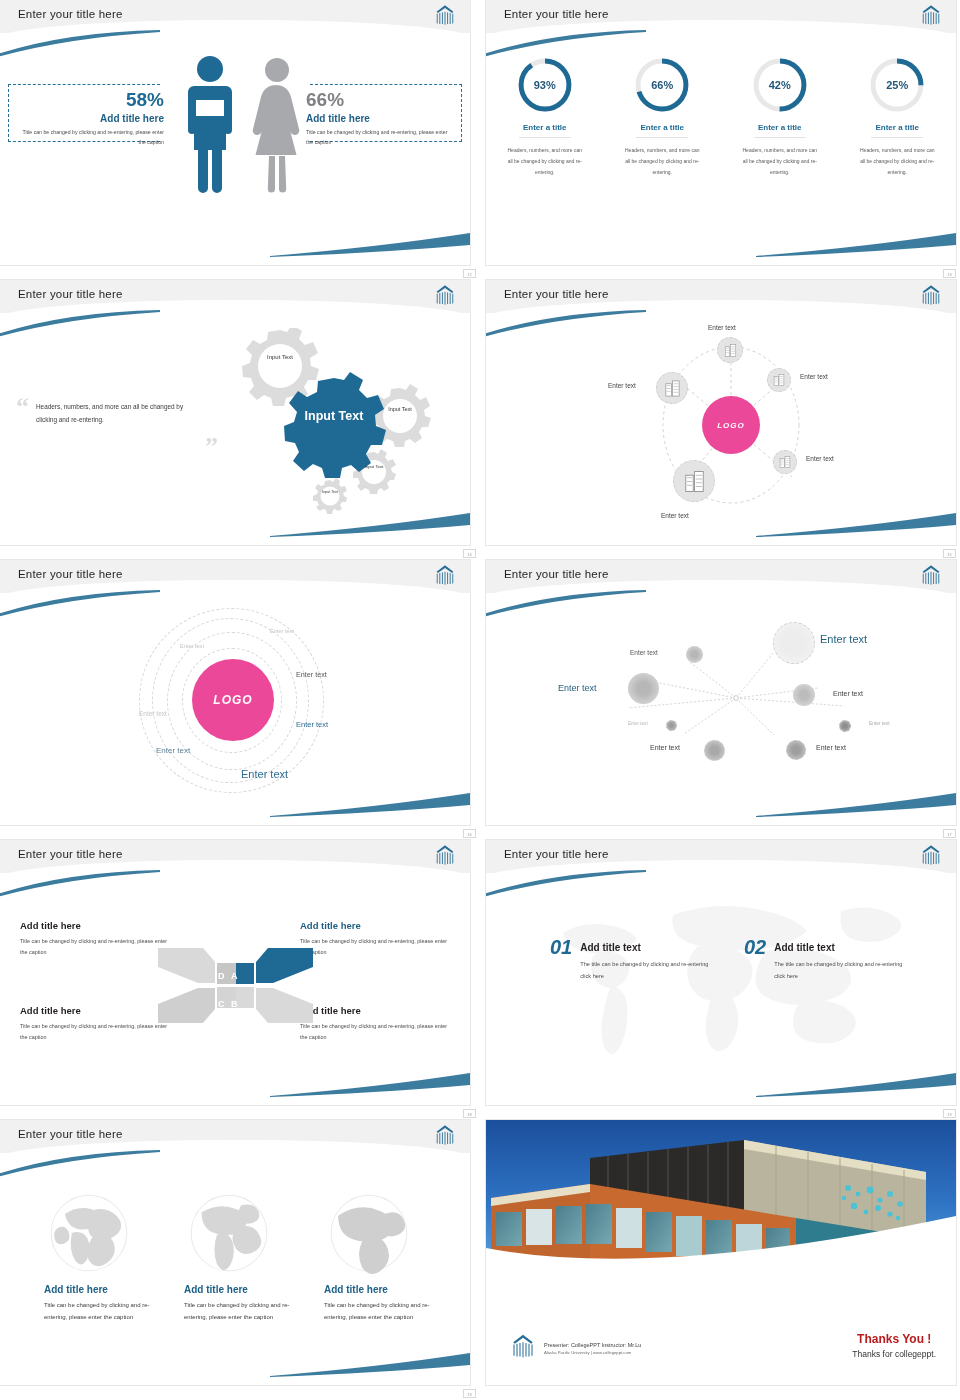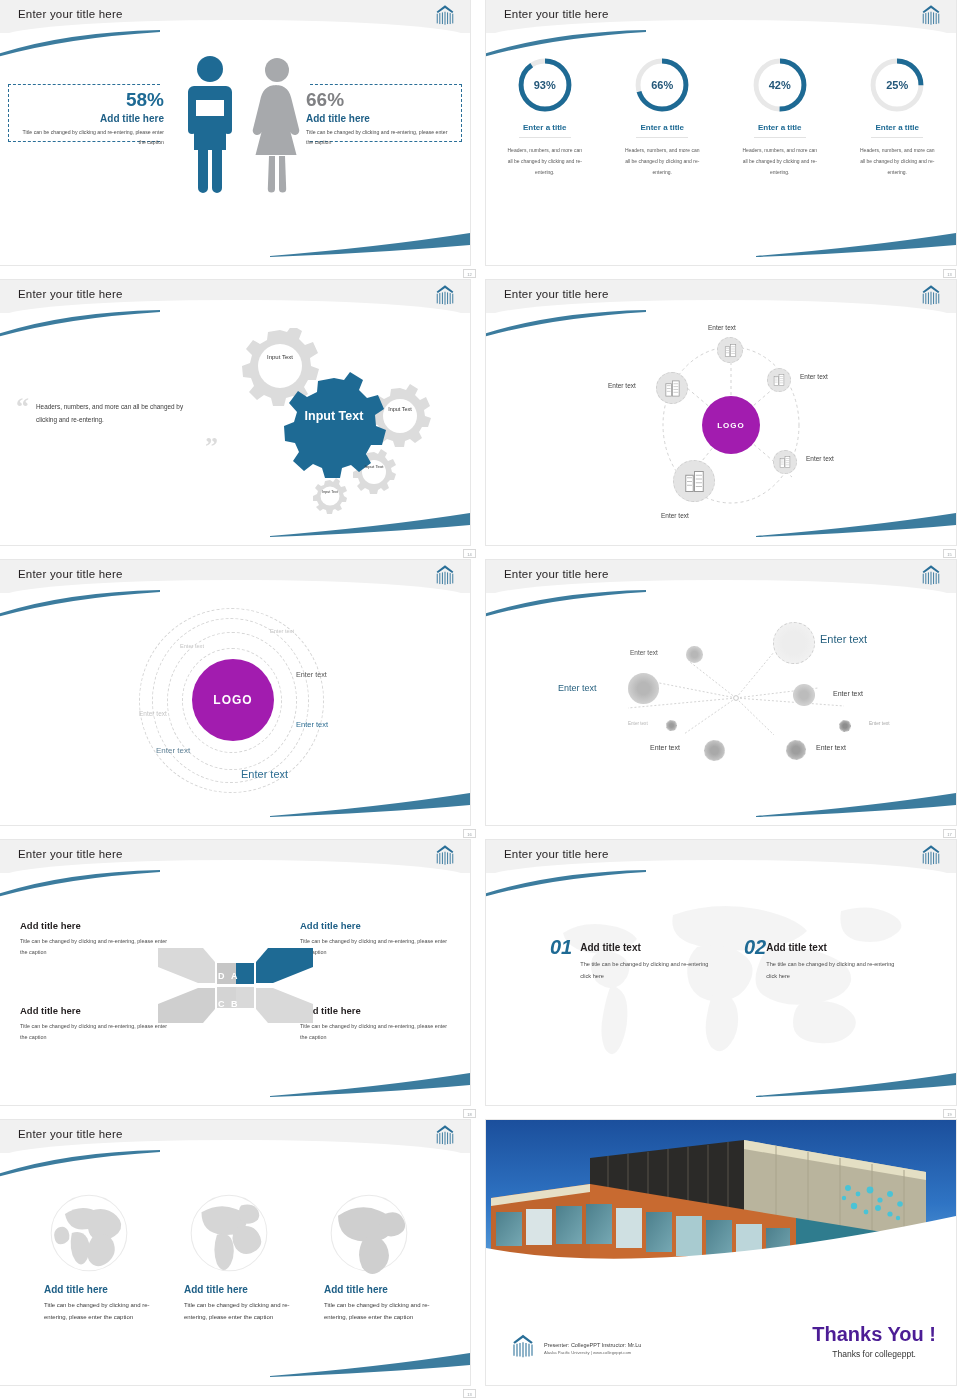--- a/index.html
+++ b/index.html
@@ -44,22 +44,22 @@
           font-size:11px; font-weight:bold; color:#24587a; }
   .dtitle { font-size:8px; font-weight:bold; color:#1e6a94; margin-top:9px; padding-bottom:5px;
             border-bottom:1px solid #e2e2e2; display:inline-block; padding-left:4px; padding-right:4px; }
   .dbody { font-size:5px; color:#5a5a5a; line-height:2.2; margin-top:7px; width:78px; margin-left:auto; margin-right:auto; }
   
   .quote { position:absolute; left:36px; top:120px; width:150px; font-size:6.4px; color:#3c3c3c; line-height:2.1; }
   .qmark { position:absolute; color:#dcdcdc; font-size:26px; font-weight:bold; font-family:"Liberation Serif", serif; }
   .gears { position:absolute; left:222px; top:48px; width:220px; height:190px; }
   .gear-lbl { position:absolute; text-align:center; color:#333; line-height:1.15; }
   
-  .hub { position:absolute; width:58px; height:58px; border-radius:50%; background:#a21caf; color:#fff;
-         font-size:8px; font-weight:bold; letter-spacing:1px; display:flex; align-items:center; justify-content:center; }
+  .hub { position:absolute; width:58px; height:58px; border-radius:50%; background:#ec4899; color:#fff;
+         font-size:8px; font-weight:bold; letter-spacing:1px; display:flex; align-items:center; justify-content:center;font-style:italic; }
   .node { position:absolute; border-radius:50%; background:#e4e4e4; border:1px dashed #cfcfcf;
           display:flex; align-items:center; justify-content:center; }
   .nlbl { position:absolute; font-size:6.5px; color:#3f3f3f; white-space:nowrap; }
   
   .ring { position:absolute; border-radius:50%; border:1px dashed #d6d6d6; }
   .s5lbl { position:absolute; white-space:nowrap; }
   
   .n6 { position:absolute; border-radius:50%; border:1px dashed #cfcfcf; }
   .l6 { position:absolute; white-space:nowrap; }
   
@@ -73,21 +73,21 @@
   .s8num { font-size:20px; font-weight:bold; font-style:italic; color:#1e6a94; }
   .s8h { font-size:10px; font-weight:bold; color:#231f20; }
   .s8p { font-size:5.6px; color:#4d4d4d; line-height:2.1; margin-top:6px; }
   
   .g9 { position:absolute; top:70px; width:110px; text-align:left; }
   .g9h { font-size:10px; font-weight:bold; color:#1e5f86; margin-top:8px; }
   .g9p { font-size:6px; color:#3c3c3c; line-height:2.0; margin-top:4px; }
   
   .photo { position:absolute; left:0; top:0; width:100%; height:152px; overflow:hidden; }
   .thanks { position:absolute; right:20px; bottom:26px; text-align:center; }
-  .thanks-h { font-size:20px; font-weight:bold; color:#4c1d95; }
+  .thanks-h { font-size:12px; font-weight:bold; color:#b91c1c; }
   .thanks-s { font-size:8.5px; color:#333; margin-top:3px; }
   .pres { position:absolute; left:58px; bottom:30px; }
   .pres1 { font-size:5.5px; color:#3c3c3c; }
   .pres2 { font-size:4.2px; color:#6a6a6a; margin-top:2px; }
 </style>
 </head>
 <body>
 
 <div class="grid">
 
@@ -621,21 +621,21 @@
           <path d="M340 26 q28 -8 48 2 q20 10 8 20 q-14 12 -38 8 q-22 -4 -18 -30z"></path>
         </g>
       </svg>
       <div style="position:absolute;left:64px;top:96px;display:flex;align-items:flex-start;gap:8px">
         <div class="s8num">01</div>
         <div style="margin-top:6px;width:130px">
           <div class="s8h">Add title text</div>
           <div class="s8p">The title can be changed by clicking and re-entering click here</div>
         </div>
       </div>
-      <div style="position:absolute;left:258px;top:96px;display:flex;align-items:flex-start;">
+      <div style="position:absolute;left:258px;top:96px;display:flex;align-items:flex-start;gap:8px">
         <div class="s8num">02</div>
         <div style="margin-top:6px;width:130px">
           <div class="s8h">Add title text</div>
           <div class="s8p">The title can be changed by clicking and re-entering click here</div>
         </div>
       </div>
       <svg class="sw-br" viewBox="0 0 200 26" preserveAspectRatio="none">
         <path d="M0 25 Q110 16 200 2 L200 14 Q108 22 0 26 Z" fill="#3c7c9e"></path>
       </svg>
     </div>

